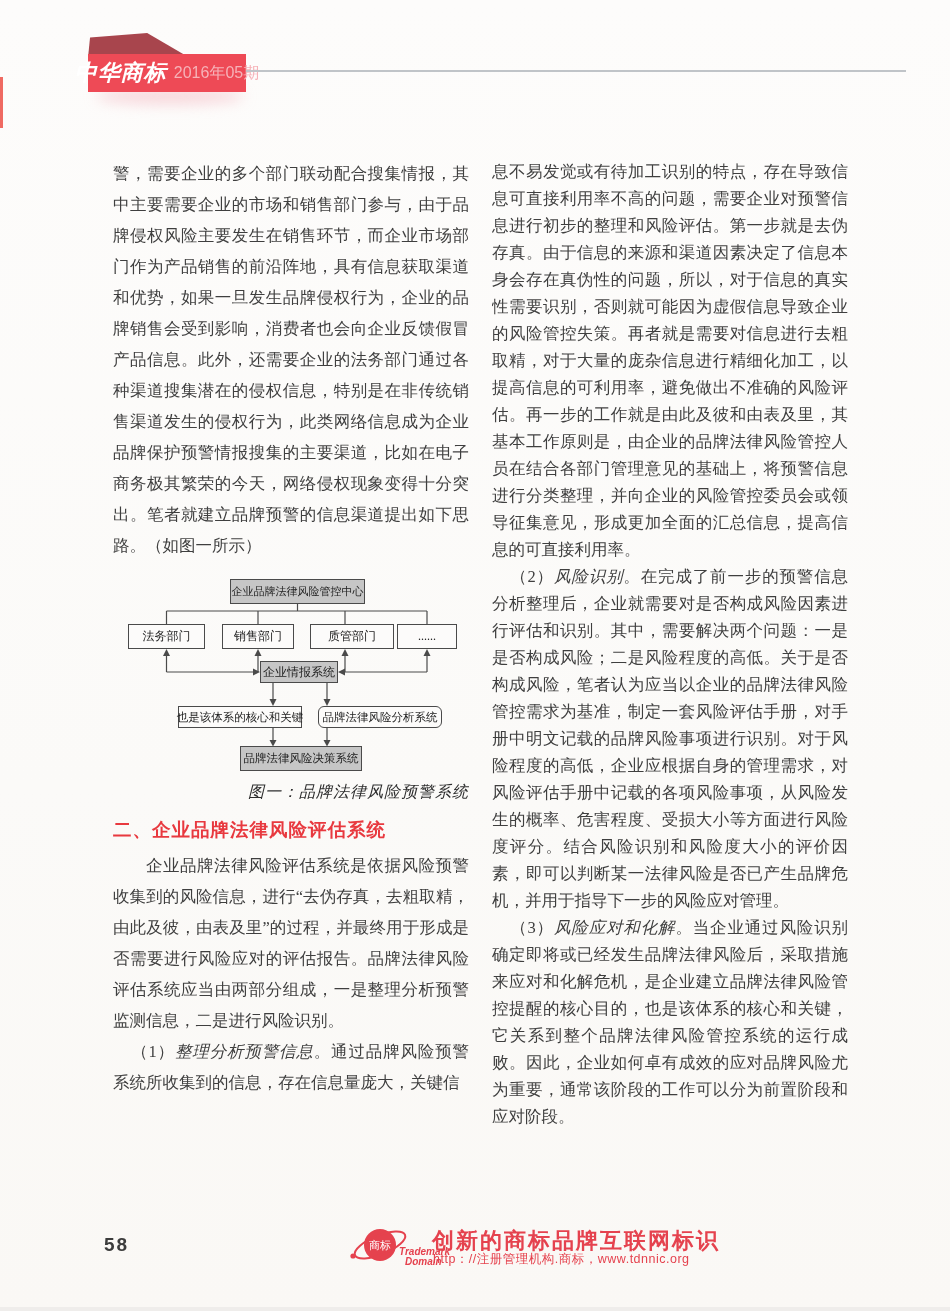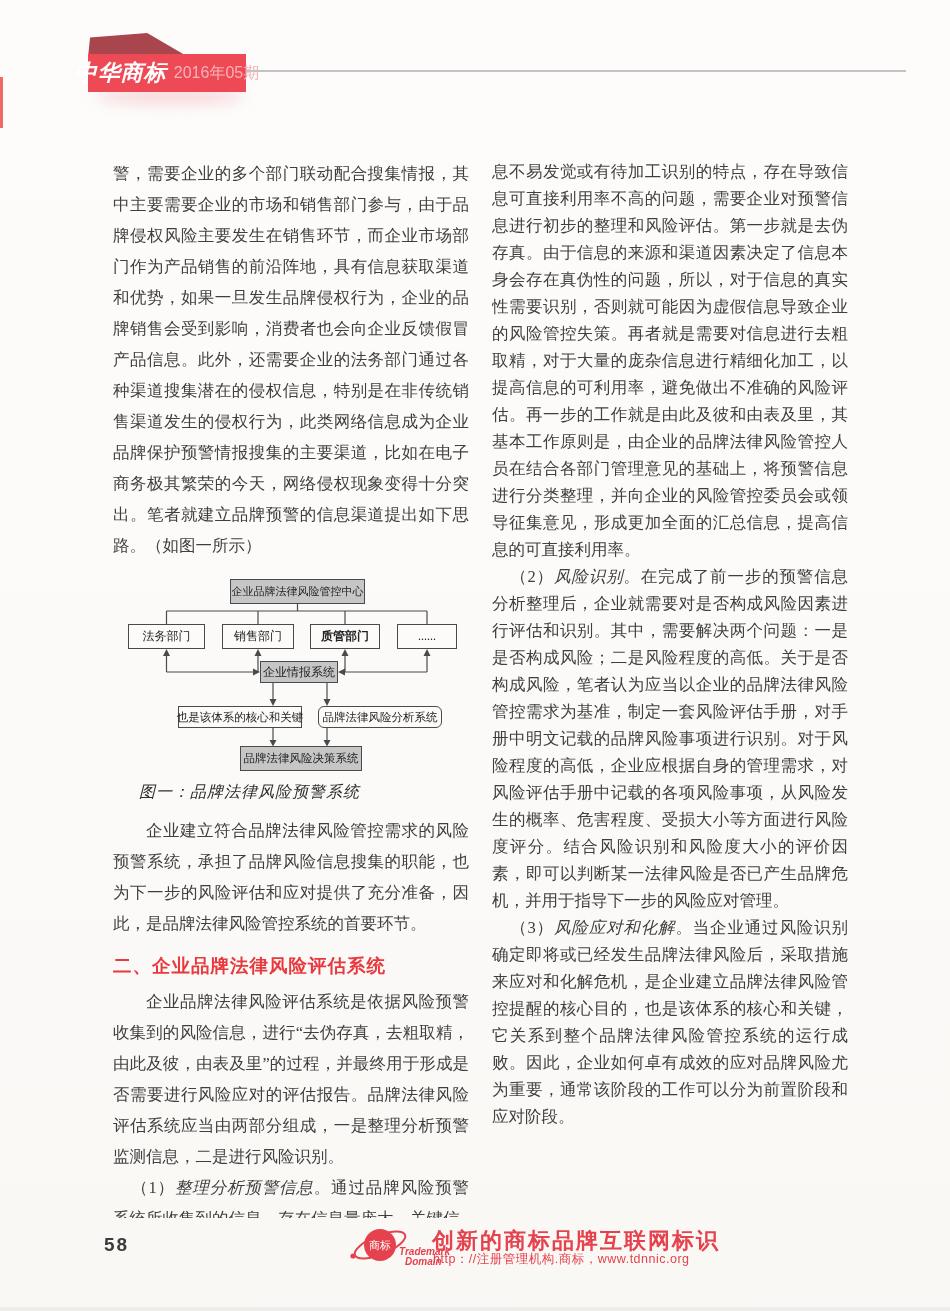--- a/index.html
+++ b/index.html
@@ -55,21 +55,21 @@
     position:absolute;box-sizing:border-box;
     border:1px solid #4a4a4a;background:#fcfbfa;
     display:flex;align-items:center;justify-content:center;
     font-size:12px;color:#222;white-space:nowrap;
     font-family:"Liberation Serif", serif;
   }
   .fbox.gray{background:#c6c6c6;}
   .fig-caption{
     margin:6px 0 12px 26px;
     font-size:16px;font-style:italic;color:#2e2e2e;
-    text-align:left;letter-spacing:1px;
+    text-align:right;letter-spacing:1px;
   }
   
   .page-number{
     position:absolute;left:104px;top:1234px;
     font-size:19px;letter-spacing:2px;color:#3c3c3c;
     font-family:"Liberation Sans", sans-serif;font-weight:bold;
   }
   .footer-logo{position:absolute;left:344px;top:1222px;width:86px;height:52px;}
   .logo-name{
     position:absolute;left:399px;top:1247px;
@@ -143,30 +143,29 @@
           <polygon points="156.5,128 163.5,128 160,135"></polygon>
           <polygon points="210.5,128 217.5,128 214,135"></polygon>
 
           <polygon points="156.5,169 163.5,169 160,175.5"></polygon>
           <polygon points="210.5,169 217.5,169 214,175.5"></polygon>
         </g>
       </svg>
       <div class="fbox gray" style="left:117px;top:8px;width:135px;height:25px;font-size:11px;">企业品牌法律风险管控中心</div>
       <div class="fbox" style="left:15px;top:53px;width:77px;height:25px;">法务部门</div>
       <div class="fbox" style="left:109px;top:53px;width:72px;height:25px;">销售部门</div>
-      <div class="fbox" style="left:197px;top:53px;width:70px;height:25px;font-weight:bold;">质管部门</div>
+      <div class="fbox" style="left:197px;top:53px;width:84px;height:25px;">质管部门</div>
       <div class="fbox" style="left:284px;top:53px;width:60px;height:25px;">......</div>
       <div class="fbox gray" style="left:147px;top:90px;width:78px;height:22px;">企业情报系统</div>
       <div class="fbox" style="left:65px;top:135px;width:124px;height:22px;font-size:11.5px;">也是该体系的核心和关键</div>
       <div class="fbox" style="left:205px;top:135px;width:124px;height:22px;font-size:11.5px;border-radius:6px;">品牌法律风险分析系统</div>
       <div class="fbox gray" style="left:127px;top:175px;width:122px;height:25px;font-size:11.5px;">品牌法律风险决策系统</div>
     </div>
     <div class="fig-caption">图一：品牌法律风险预警系统</div>
 
-    <p class="indent">企业建立符合品牌法律风险管控需求的风险预警系统，承担了品牌风险信息搜集的职能，也为下一步的风险评估和应对提供了充分准备，因此，是品牌法律风险管控系统的首要环节。</p>
 
     <h2 class="section-heading">二、企业品牌法律风险评估系统</h2>
 
     <p class="indent">企业品牌法律风险评估系统是依据风险预警收集到的风险信息，进行“去伪存真，去粗取精，由此及彼，由表及里”的过程，并最终用于形成是否需要进行风险应对的评估报告。品牌法律风险评估系统应当由两部分组成，一是整理分析预警监测信息，二是进行风险识别。</p>
 
     <p class="indent-sm"><span>（1）</span><span class="kaiti">整理分析预警信息</span><span>。通过品牌风险预警系统所收集到的信息，存在信息量庞大，关键信</span></p>
   </div>
 
   <div class="col col-right">
     <p>息不易发觉或有待加工识别的特点，存在导致信息可直接利用率不高的问题，需要企业对预警信息进行初步的整理和风险评估。第一步就是去伪存真。由于信息的来源和渠道因素决定了信息本身会存在真伪性的问题，所以，对于信息的真实性需要识别，否则就可能因为虚假信息导致企业的风险管控失策。再者就是需要对信息进行去粗取精，对于大量的庞杂信息进行精细化加工，以提高信息的可利用率，避免做出不准确的风险评估。再一步的工作就是由此及彼和由表及里，其基本工作原则是，由企业的品牌法律风险管控人员在结合各部门管理意见的基础上，将预警信息进行分类整理，并向企业的风险管控委员会或领导征集意见，形成更加全面的汇总信息，提高信息的可直接利用率。</p>

